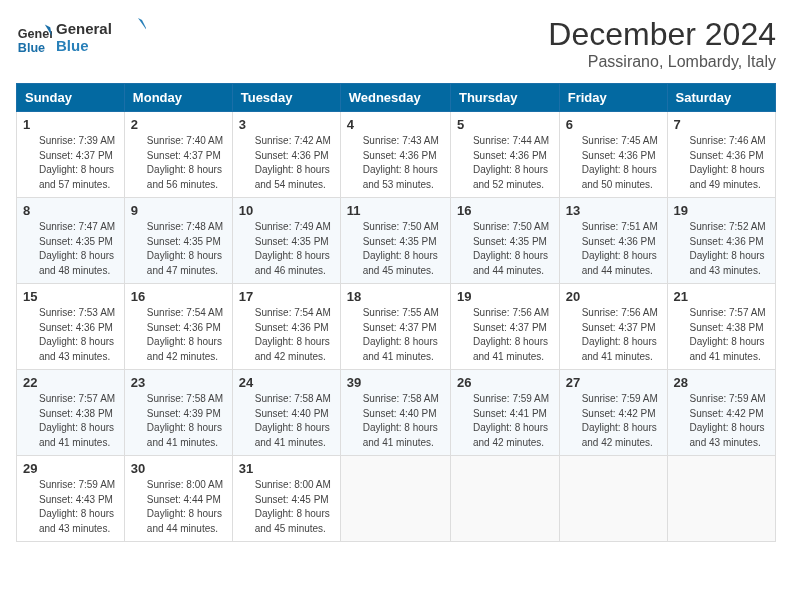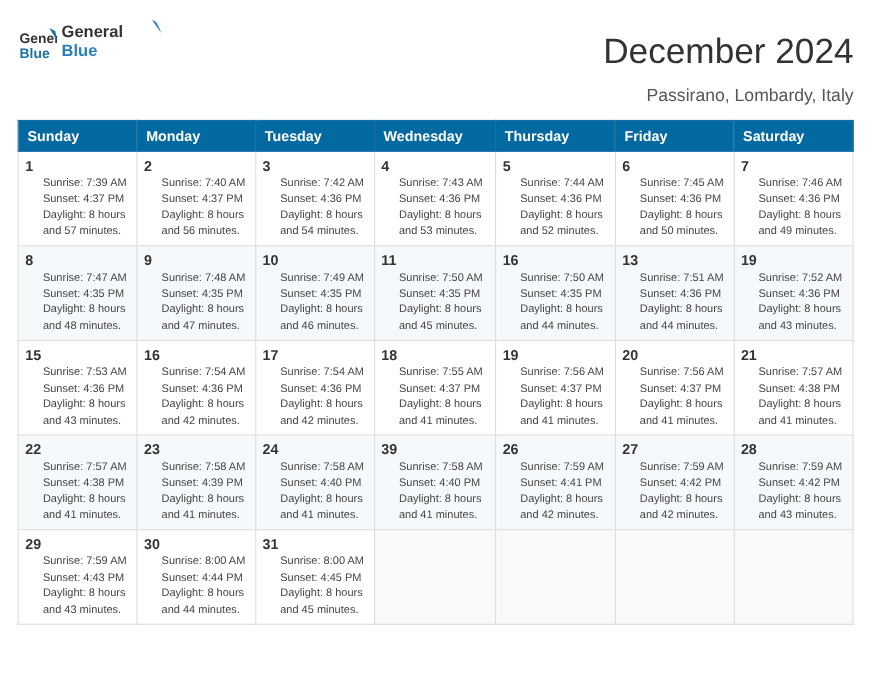--- a/index.html
+++ b/index.html
@@ -25,26 +25,24 @@
       width: 36px;
       height: 36px;
     }
     .title-block {
       text-align: right;
     }
     .month-title {
       font-size: 32px;
       font-weight: normal;
       color: #333;
-      margin-top: 12px;
     }
     .location {
       font-size: 16px;
       color: #555;
-      margin-top: 14px;
     }
     .calendar {
       width: 100%;
       border-collapse: collapse;
       border: 1px solid #ccc;
     }
     .calendar th {
       background: #0369a1;
       color: #fff;
       font-size: 13px;

